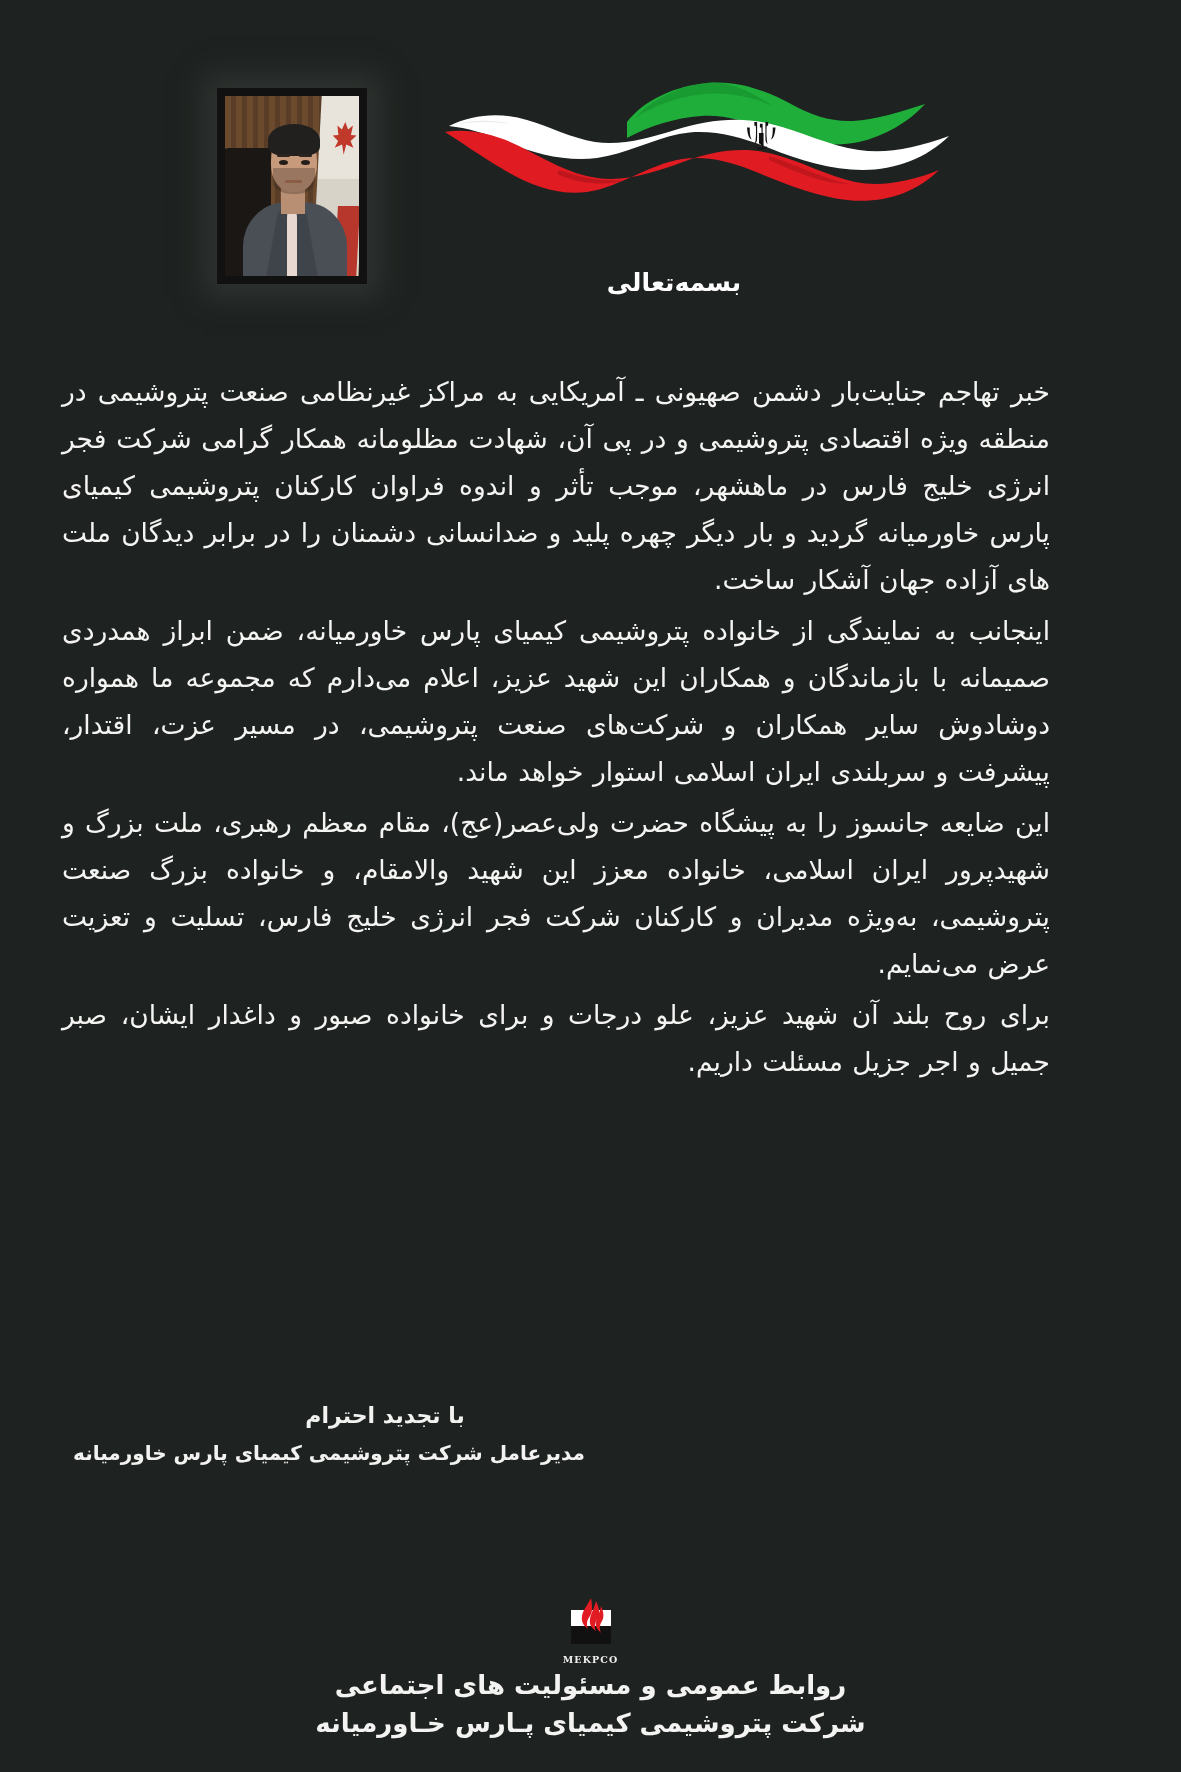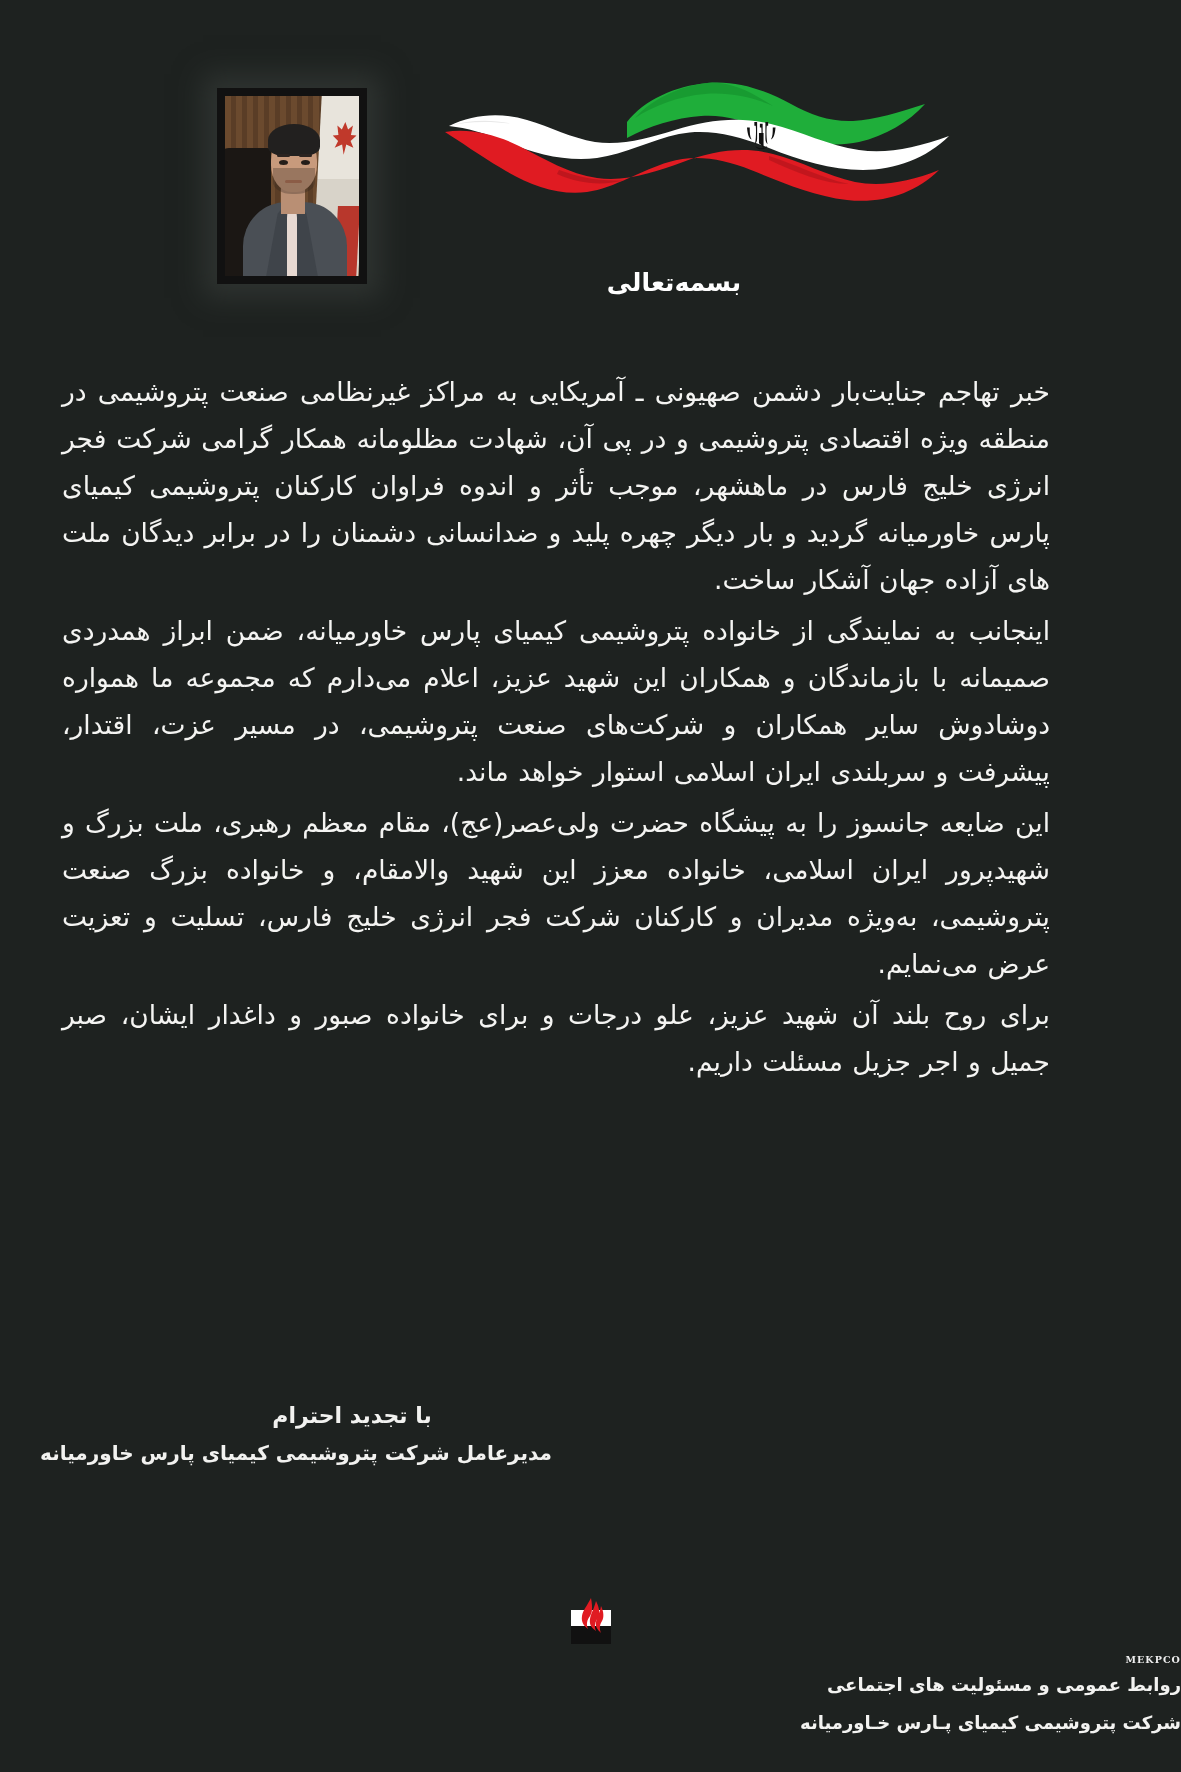--- a/index.html
+++ b/index.html
@@ -196,21 +196,21 @@
     margin: 0 0 4px 0;
     color: #f4f4f2;
     letter-spacing: 0px;
     word-spacing: 1px;
   }
 
   
   .signature {
     position: absolute;
     top: 1396px;
-    right: 629px;
+    right: 596px;
     width: 400px;
     direction: rtl;
     text-align: center;
   }
   .sig-line {
     font-size: 22px;
     font-weight: 700;
     line-height: 39px;
     color: #f2f2f0;
   }
@@ -220,41 +220,41 @@
     line-height: 36px;
     color: #f2f2f0;
     white-space: nowrap;
   }
 
   
   .footer {
     position: absolute;
     left: 0; right: 0;
     top: 1596px;
-    text-align: right;
+    text-align: center;
     direction: rtl;
   }
   .logo {
     width: 56px;
     height: 56px;
     margin: 0 auto 2px auto;
     position: relative;
   }
   .logo svg { display:block; width:100%; height:100%; }
   .logo-word {
     font-family: "DejaVu Serif", "Liberation Serif", serif;
     font-size: 9.5px;
     font-weight: 700;
     letter-spacing: 1.1px;
     color: #efefef;
     direction: ltr;
     margin-top: 1px;
   }
   .footer-line {
-    font-size: 18px;
+    font-size: 26px;
     font-weight: 700;
     line-height: 36px;
     color: #f3f3f1;
     margin-top: 2px;
   }
   .footer-line.second { letter-spacing: 0.3px; }
 </style>
 </head>
 <body>
 

